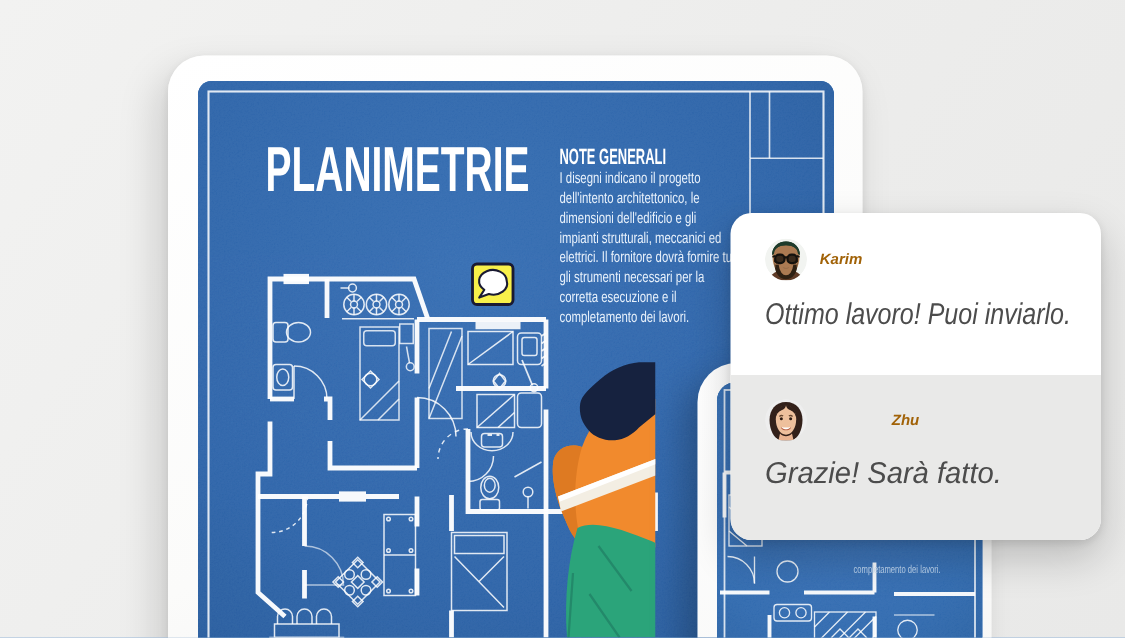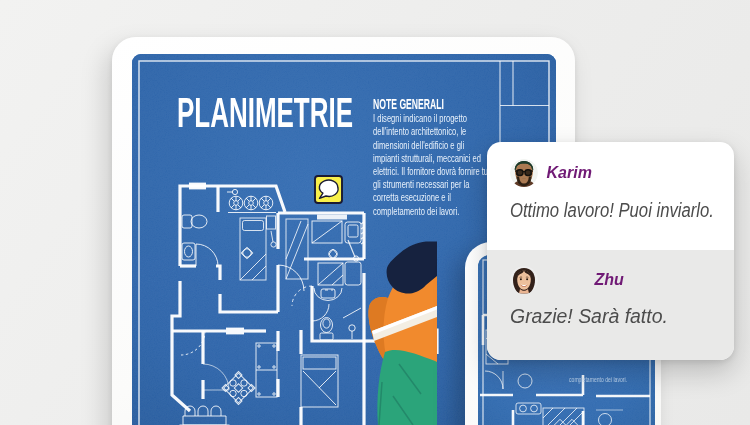--- a/index.html
+++ b/index.html
@@ -18,21 +18,21 @@
        border-radius:26px 26px 0 0;
        box-shadow:-10px 10px 22px rgba(0,0,0,0.22);margin-left:28px;}
   .pscreen{position:absolute;left:13px;top:13px;width:177px;height:186px;
        border-radius:12px 12px 0 0;overflow:hidden;background:#306fb5;}
   .card{position:absolute;left:487px;top:142px;width:247px;height:218px;
        border-radius:14px;overflow:hidden;background:#ffffff;
        box-shadow:0 12px 28px rgba(0,0,0,0.20), 0 2px 6px rgba(0,0,0,0.10);}
   .card .gray{position:absolute;left:0;top:108px;width:247px;height:110px;background:#e9e9e8;}
   .row{position:absolute;left:23px;display:flex;align-items:center;}
   .avatar{width:28px;height:28px;border-radius:50%;overflow:hidden;flex:none;}
-  .name{margin-left:8.5px;font-size:16px;font-weight:bold;font-style:italic;color:#701a75;}
+  .name{margin-left:8.5px;font-size:10px;font-weight:bold;font-style:italic;color:#a16207;}
   .msg{position:absolute;left:23px;font-size:20px;font-style:italic;color:#4c4c4c;white-space:nowrap;transform-origin:0 0;}
 </style>
 </head>
 <body>
 <div class="tablet">
   <div class="tscreen">
 <svg width="424" height="413" viewBox="0 0 424 413">
 <defs>
   <radialGradient id="bgblue" cx="42%" cy="30%" r="95%">
     <stop offset="0%" stop-color="#3371b7"></stop>

